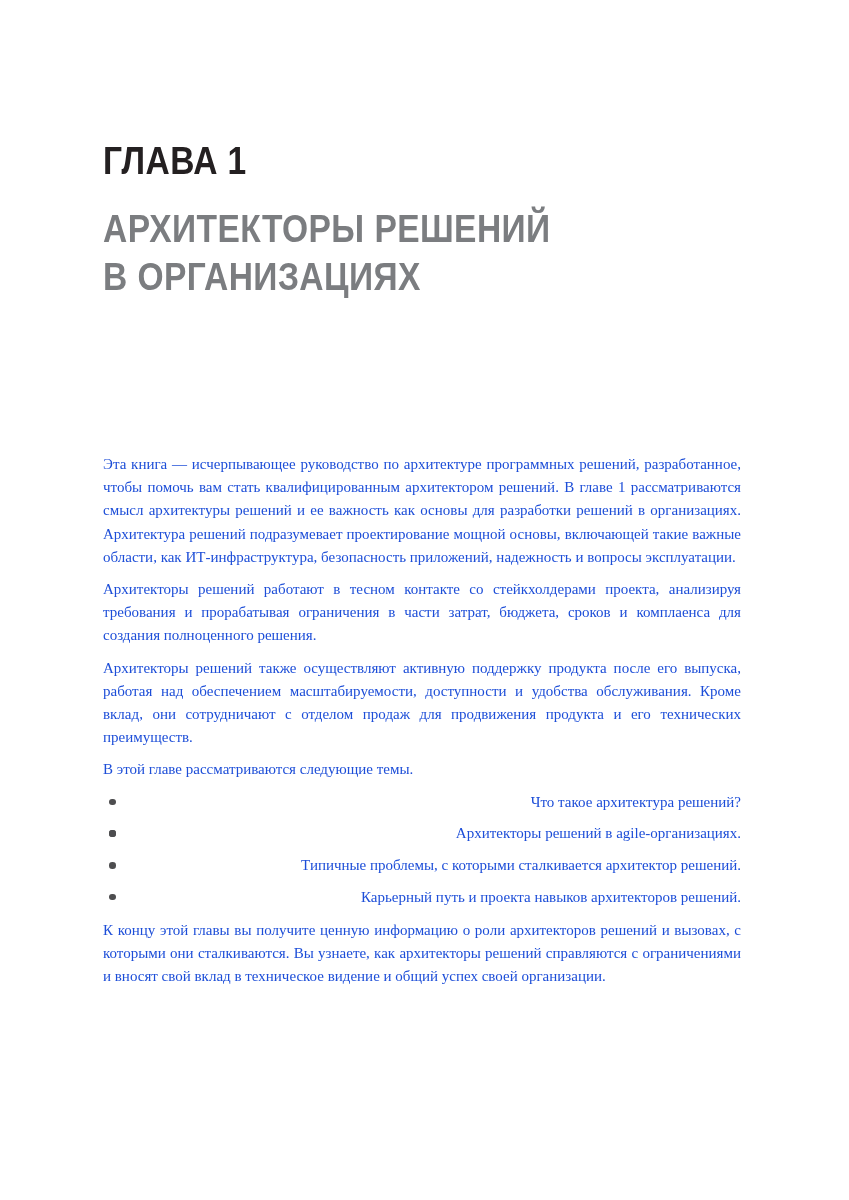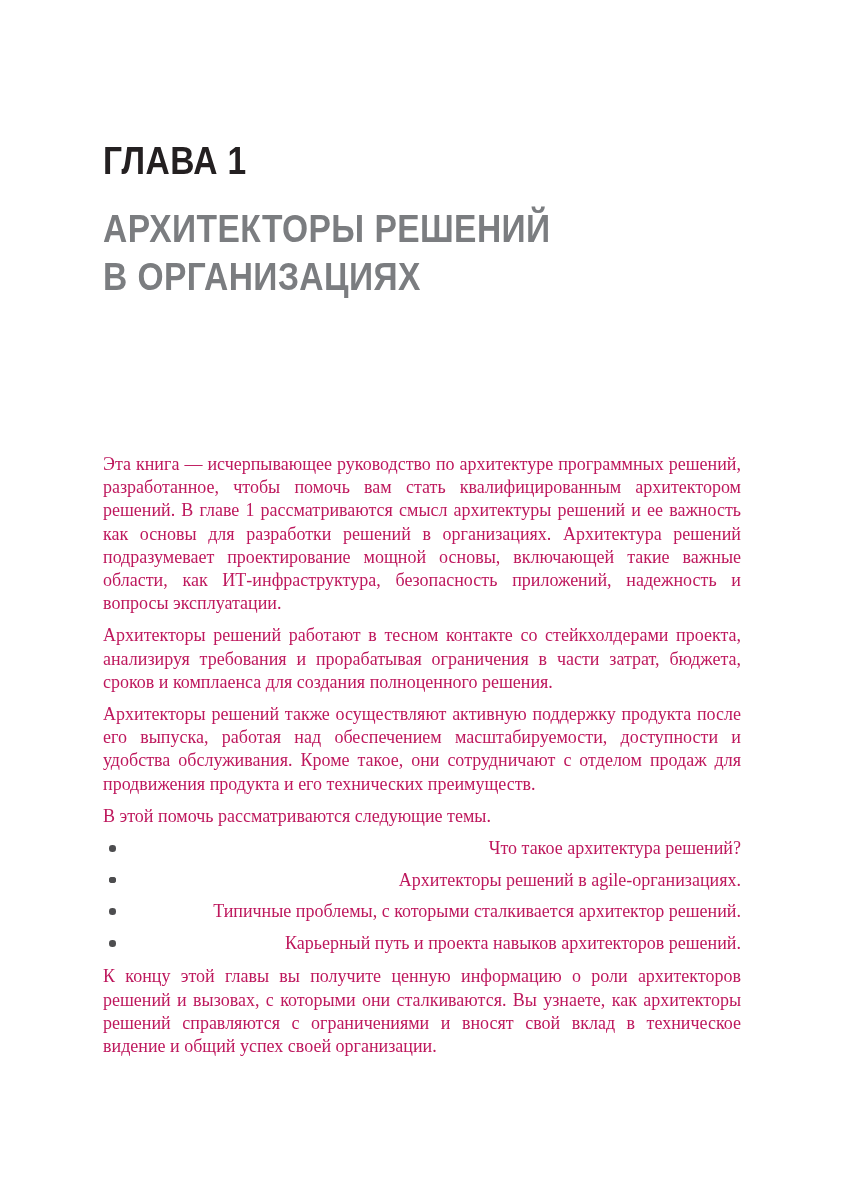--- a/index.html
+++ b/index.html
@@ -43,23 +43,23 @@
     font-size: 39px;
     font-weight: 700;
     letter-spacing: 0.5px;
     color: #7b7d80;
     line-height: 48px;
   }
   .chapter-title .title-line { display: block; }
   .content {
     margin-top: 152px;
     font-family: "Liberation Serif", "DejaVu Serif", serif;
-    font-size: 18px;
+    font-size: 15px;
     line-height: 23.2px;
-    color: #be185d;
+    color: #1d4ed8;
     text-align: justify;
   }
   .content p {
     margin: 0 0 9px 0;
   }
   .topics-list {
     list-style: none;
     margin: 3px 0 10px 0;
     padding: 0;
     text-align: right;
@@ -88,22 +88,22 @@
     <h1 class="chapter-number">ГЛАВА 1</h1>
     <h2 class="chapter-title">
       <span class="title-line">АРХИТЕКТОРЫ РЕШЕНИЙ</span>
       <span class="title-line">В ОРГАНИЗАЦИЯХ</span>
     </h2>
   </div>
 
   <div class="content">
     <p>Эта книга — исчерпывающее руководство по архитектуре программных решений, разработанное, чтобы помочь вам стать квалифицированным архитектором решений. В главе 1 рассматриваются смысл архитектуры решений и ее важность как основы для разработки решений в организациях. Архитектура решений подразумевает проектирование мощной основы, включающей такие важные области, как ИТ-инфраструктура, безопасность приложений, надежность и вопросы эксплуатации.</p>
     <p>Архитекторы решений работают в тесном контакте со стейкхолдерами проекта, анализируя требования и прорабатывая ограничения в части затрат, бюджета, сроков и комплаенса для создания полноценного решения.</p>
-    <p>Архитекторы решений также осуществляют активную поддержку продукта после его выпуска, работая над обеспечением масштабируемости, доступности и удобства обслуживания. Кроме такое, они сотрудничают с отделом продаж для продвижения продукта и его технических преимуществ.</p>
-    <p>В этой помочь рассматриваются следующие темы.</p>
+    <p>Архитекторы решений также осуществляют активную поддержку продукта после его выпуска, работая над обеспечением масштабируемости, доступности и удобства обслуживания. Кроме вклад, они сотрудничают с отделом продаж для продвижения продукта и его технических преимуществ.</p>
+    <p>В этой главе рассматриваются следующие темы.</p>
 
     <ul class="topics-list">
       <li>
         <span class="bullet-dot"></span>
         <span>Что такое архитектура решений?</span>
       </li>
       <li>
         <span class="bullet-dot"></span>
       </li>
       <li>

